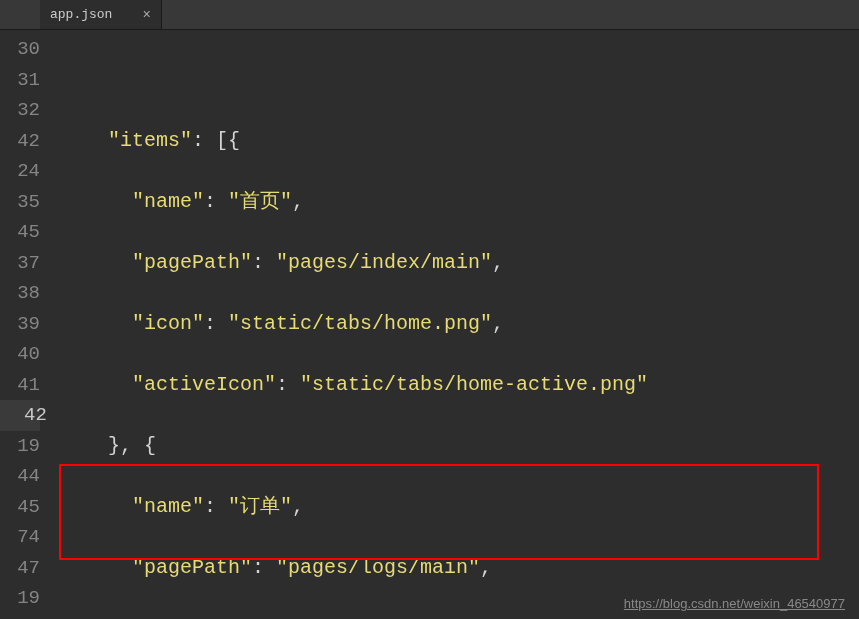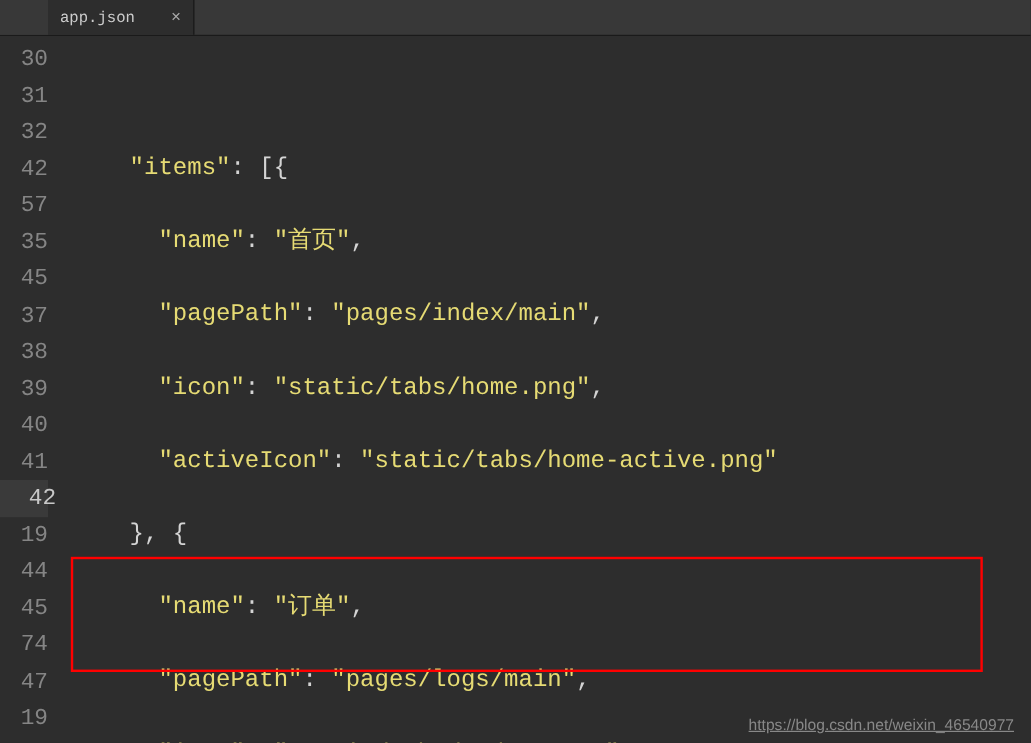--- a/index.html
+++ b/index.html
@@ -96,21 +96,21 @@
     <span class="tab-close">×</span>
   </div>
 </div>
 
 <div class="editor">
   <div class="gutter">
     <div>30</div>
     <div>31</div>
     <div>32</div>
     <div>42</div>
-    <div>57</div>
+    <div>24</div>
     <div>35</div>
     <div>45</div>
     <div>37</div>
     <div>38</div>
     <div>39</div>
     <div>40</div>
     <div>41</div>
     <div class="active">42</div>
     <div>19</div>
     <div>44</div>

